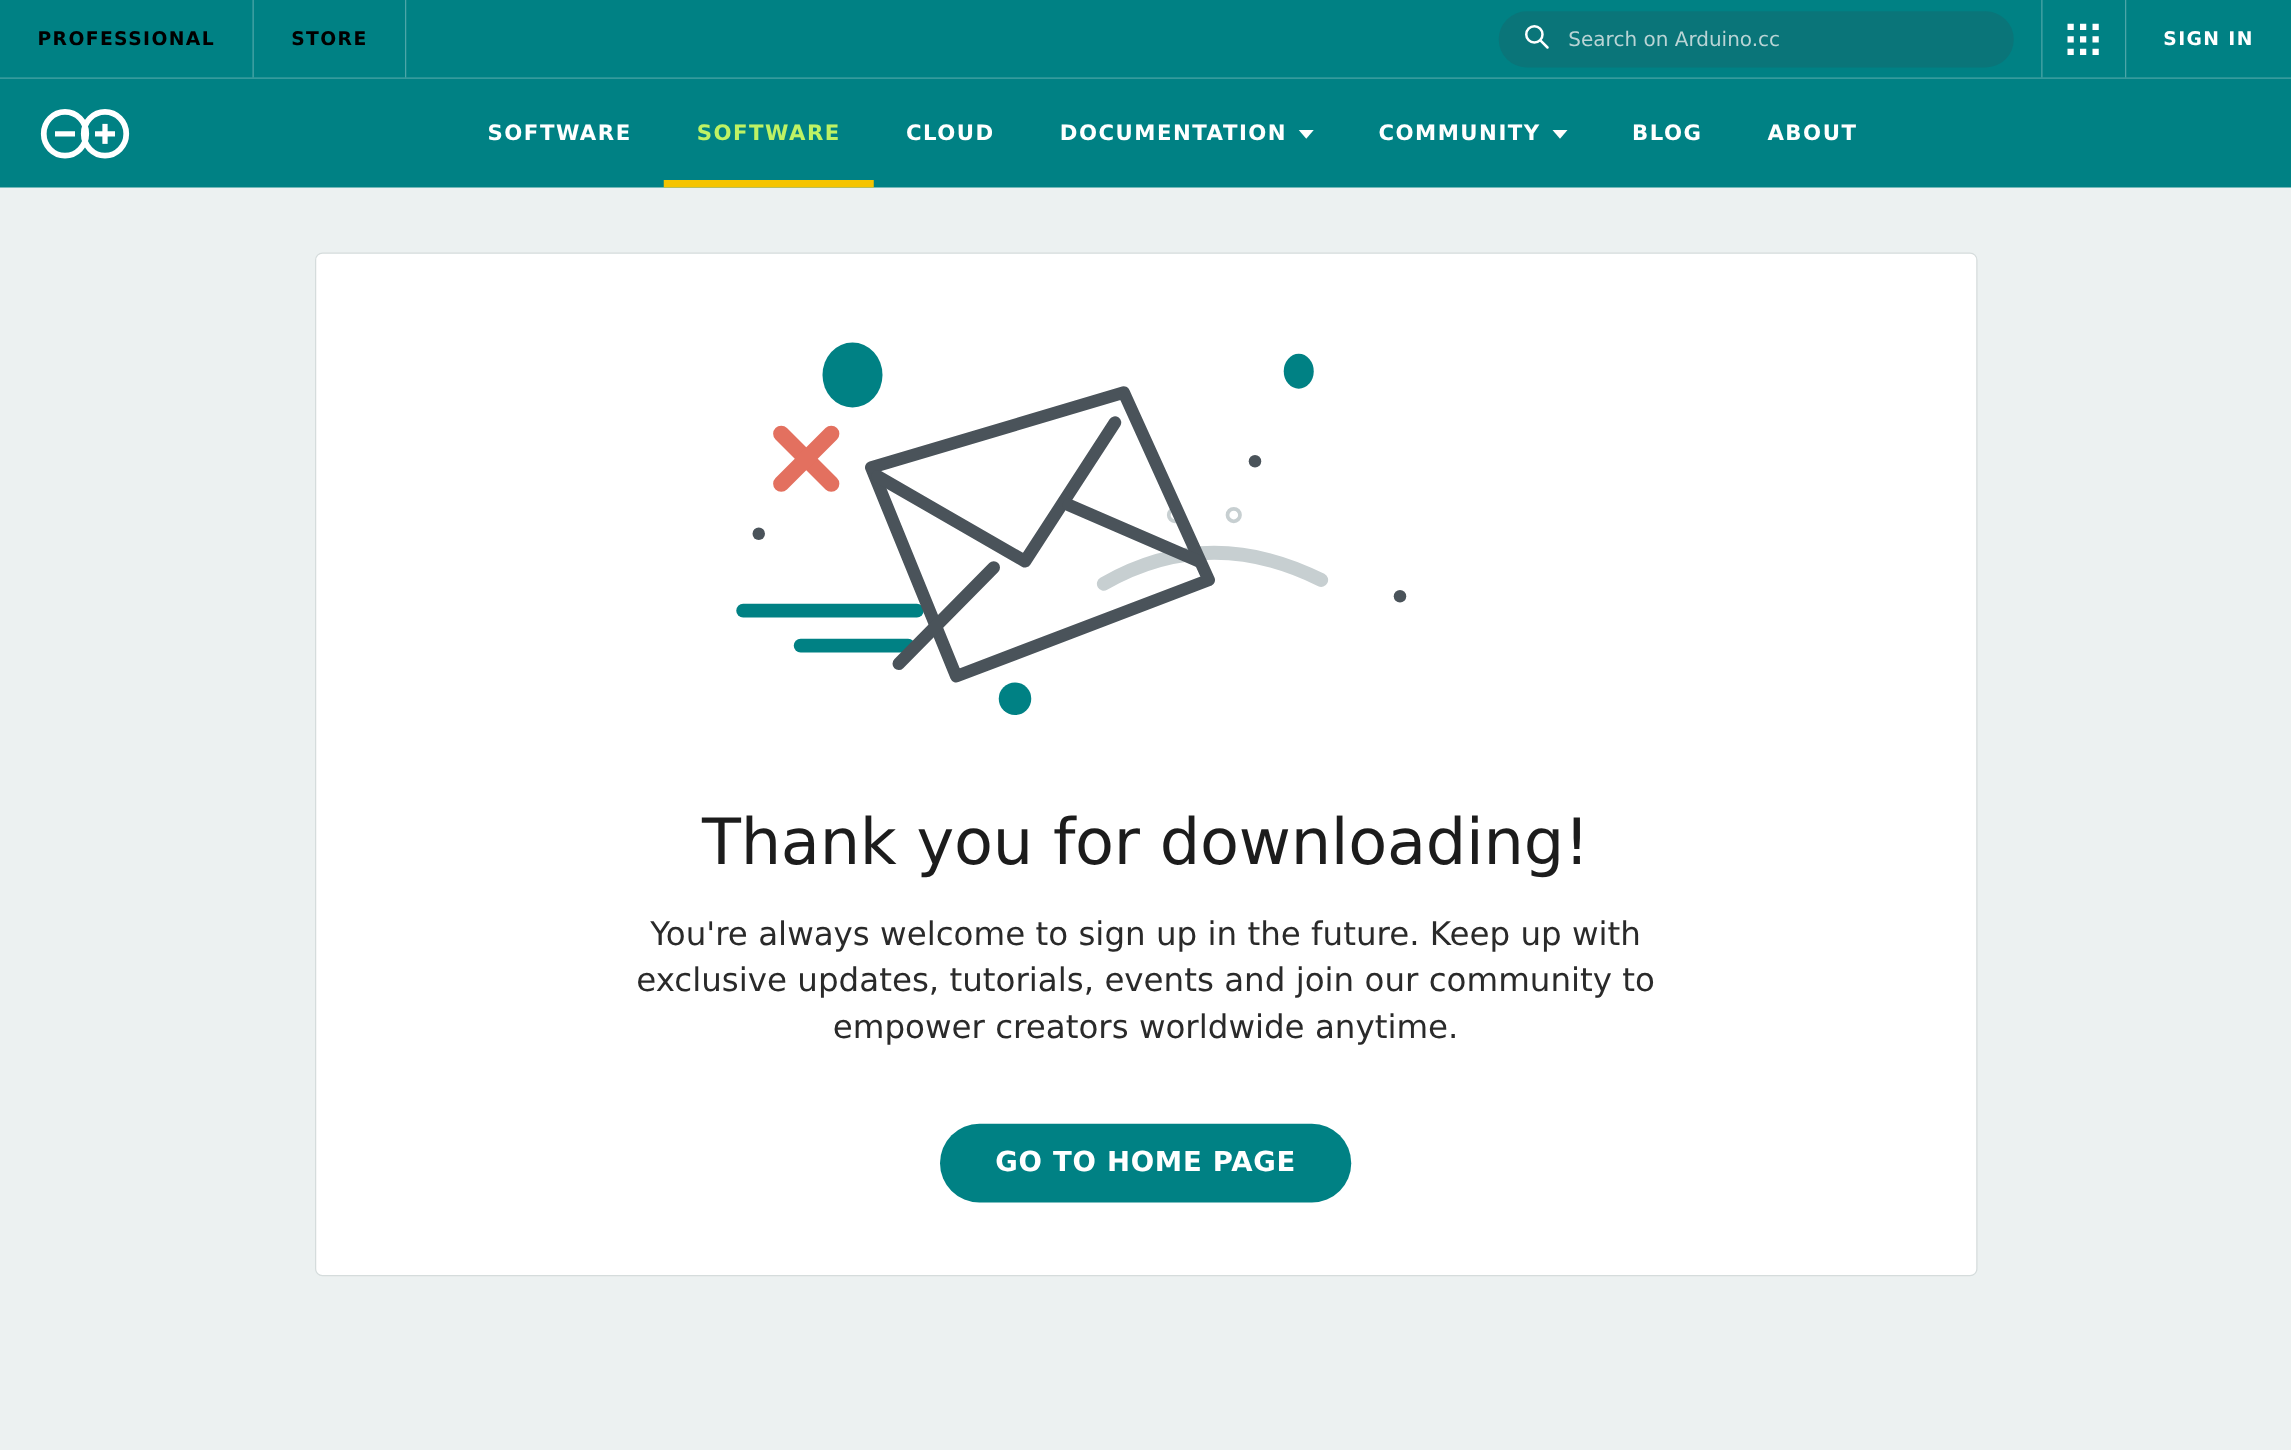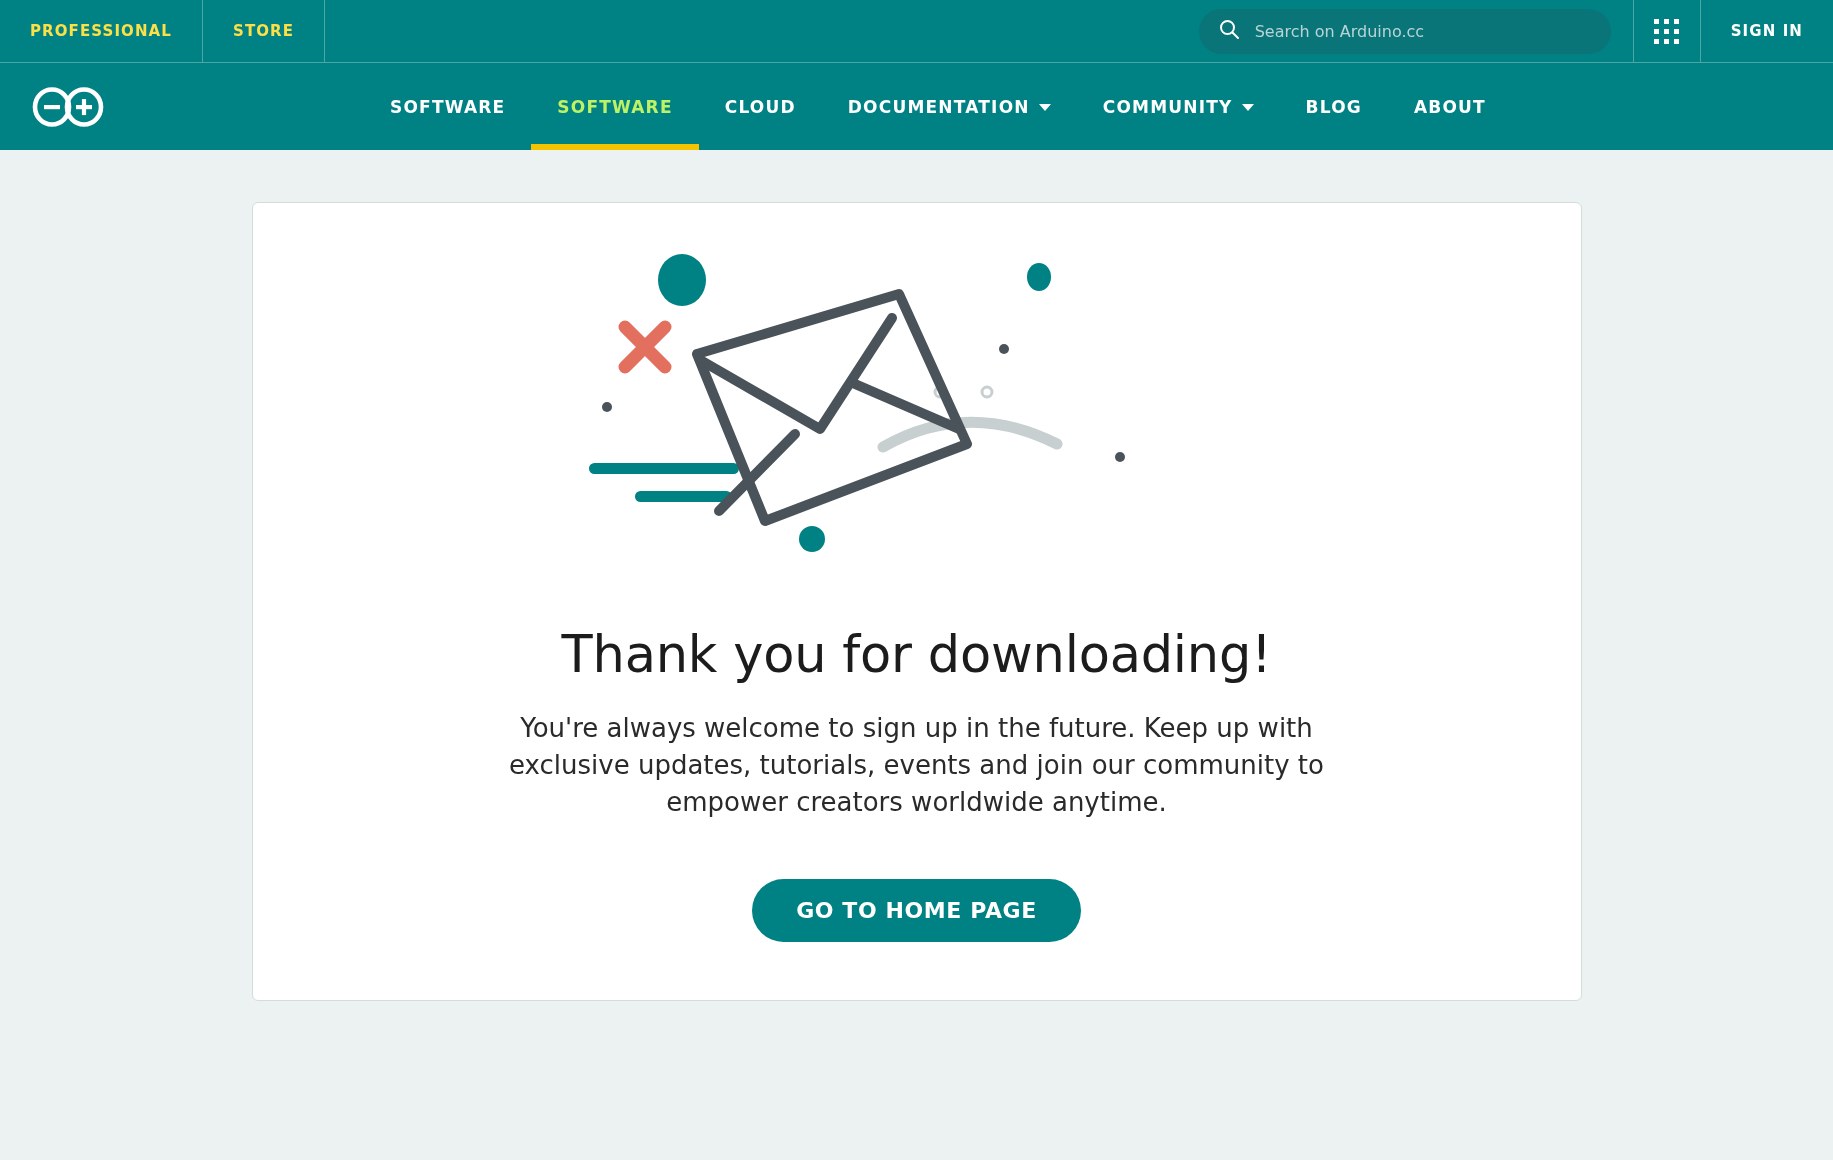--- a/index.html
+++ b/index.html
@@ -18,21 +18,21 @@
     height: 63px;
     background: #008184;
     display: flex;
     align-items: stretch;
     border-bottom: 1px solid #4da6a8;
   }
   .util-link {
     display: flex;
     align-items: center;
     padding: 0 30px;
-    color: #fde047;
+    color: #000000;
     font-size: 15px;
     font-weight: bold;
     letter-spacing: 1.1px;
     text-decoration: none;
     border-right: 1px solid #4da6a8;
     white-space: nowrap;
     cursor: pointer;
   }
   .util-spacer { flex: 1; }
 
@@ -150,21 +150,21 @@
   .page {
     padding: 52px 0;
     display: flex;
     justify-content: center;
   }
   .card {
     width: 1330px;
     background: #ffffff;
     border: 1px solid #d5dcdc;
     border-radius: 6px;
-    padding: 36px 40px 58px;
+    padding: 56px 40px 58px;
     display: flex;
     flex-direction: column;
     align-items: center;
   }
   .illustration { width: 700px; height: 350px; }
 
   .headline {
     margin-top: 36px;
     font-size: 51px;
     font-weight: normal;

